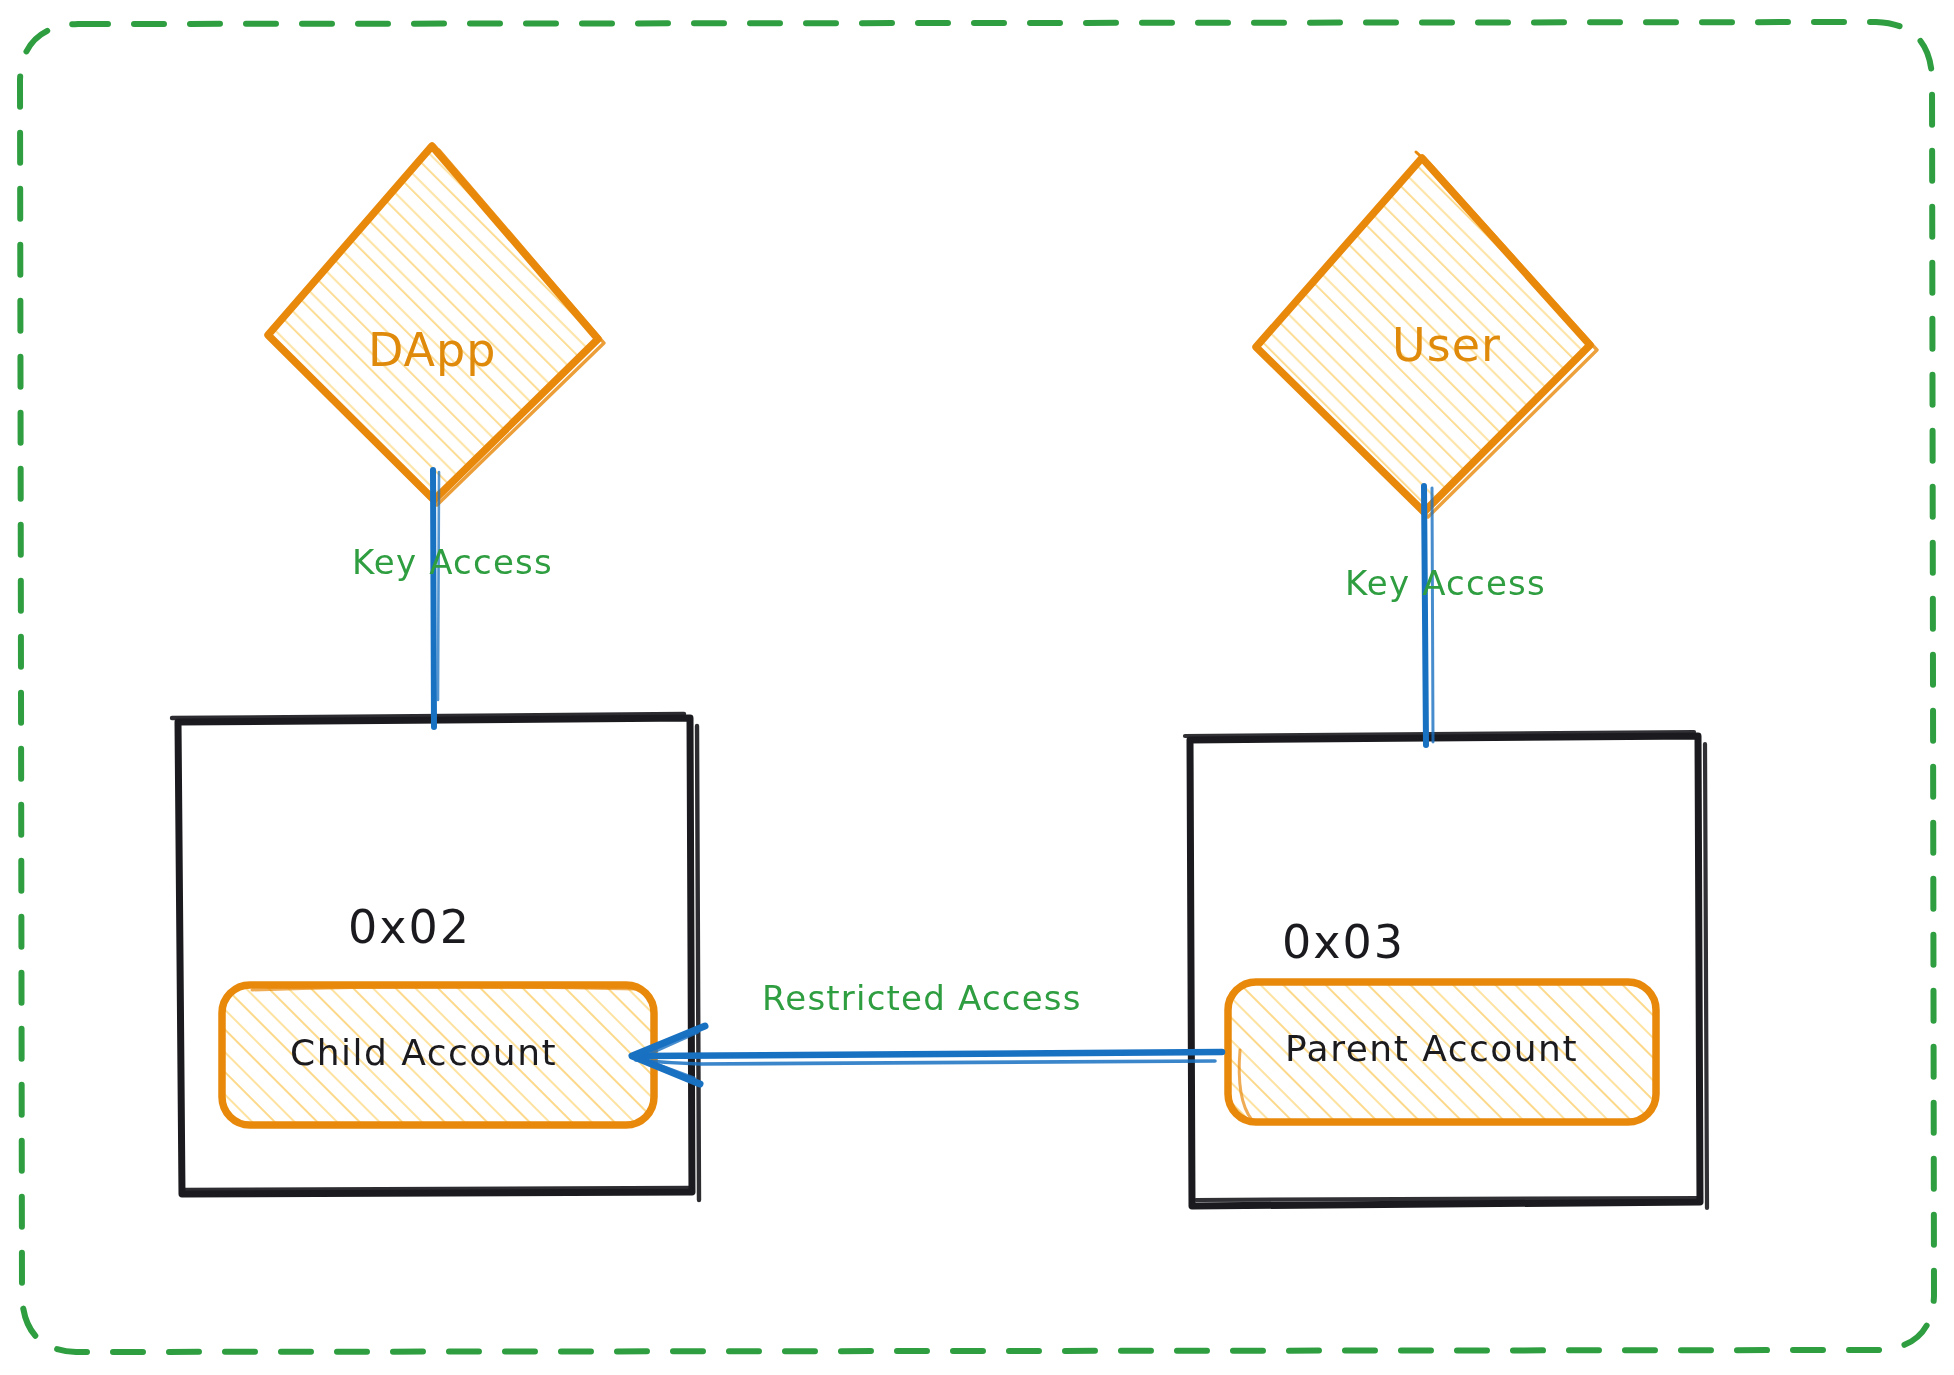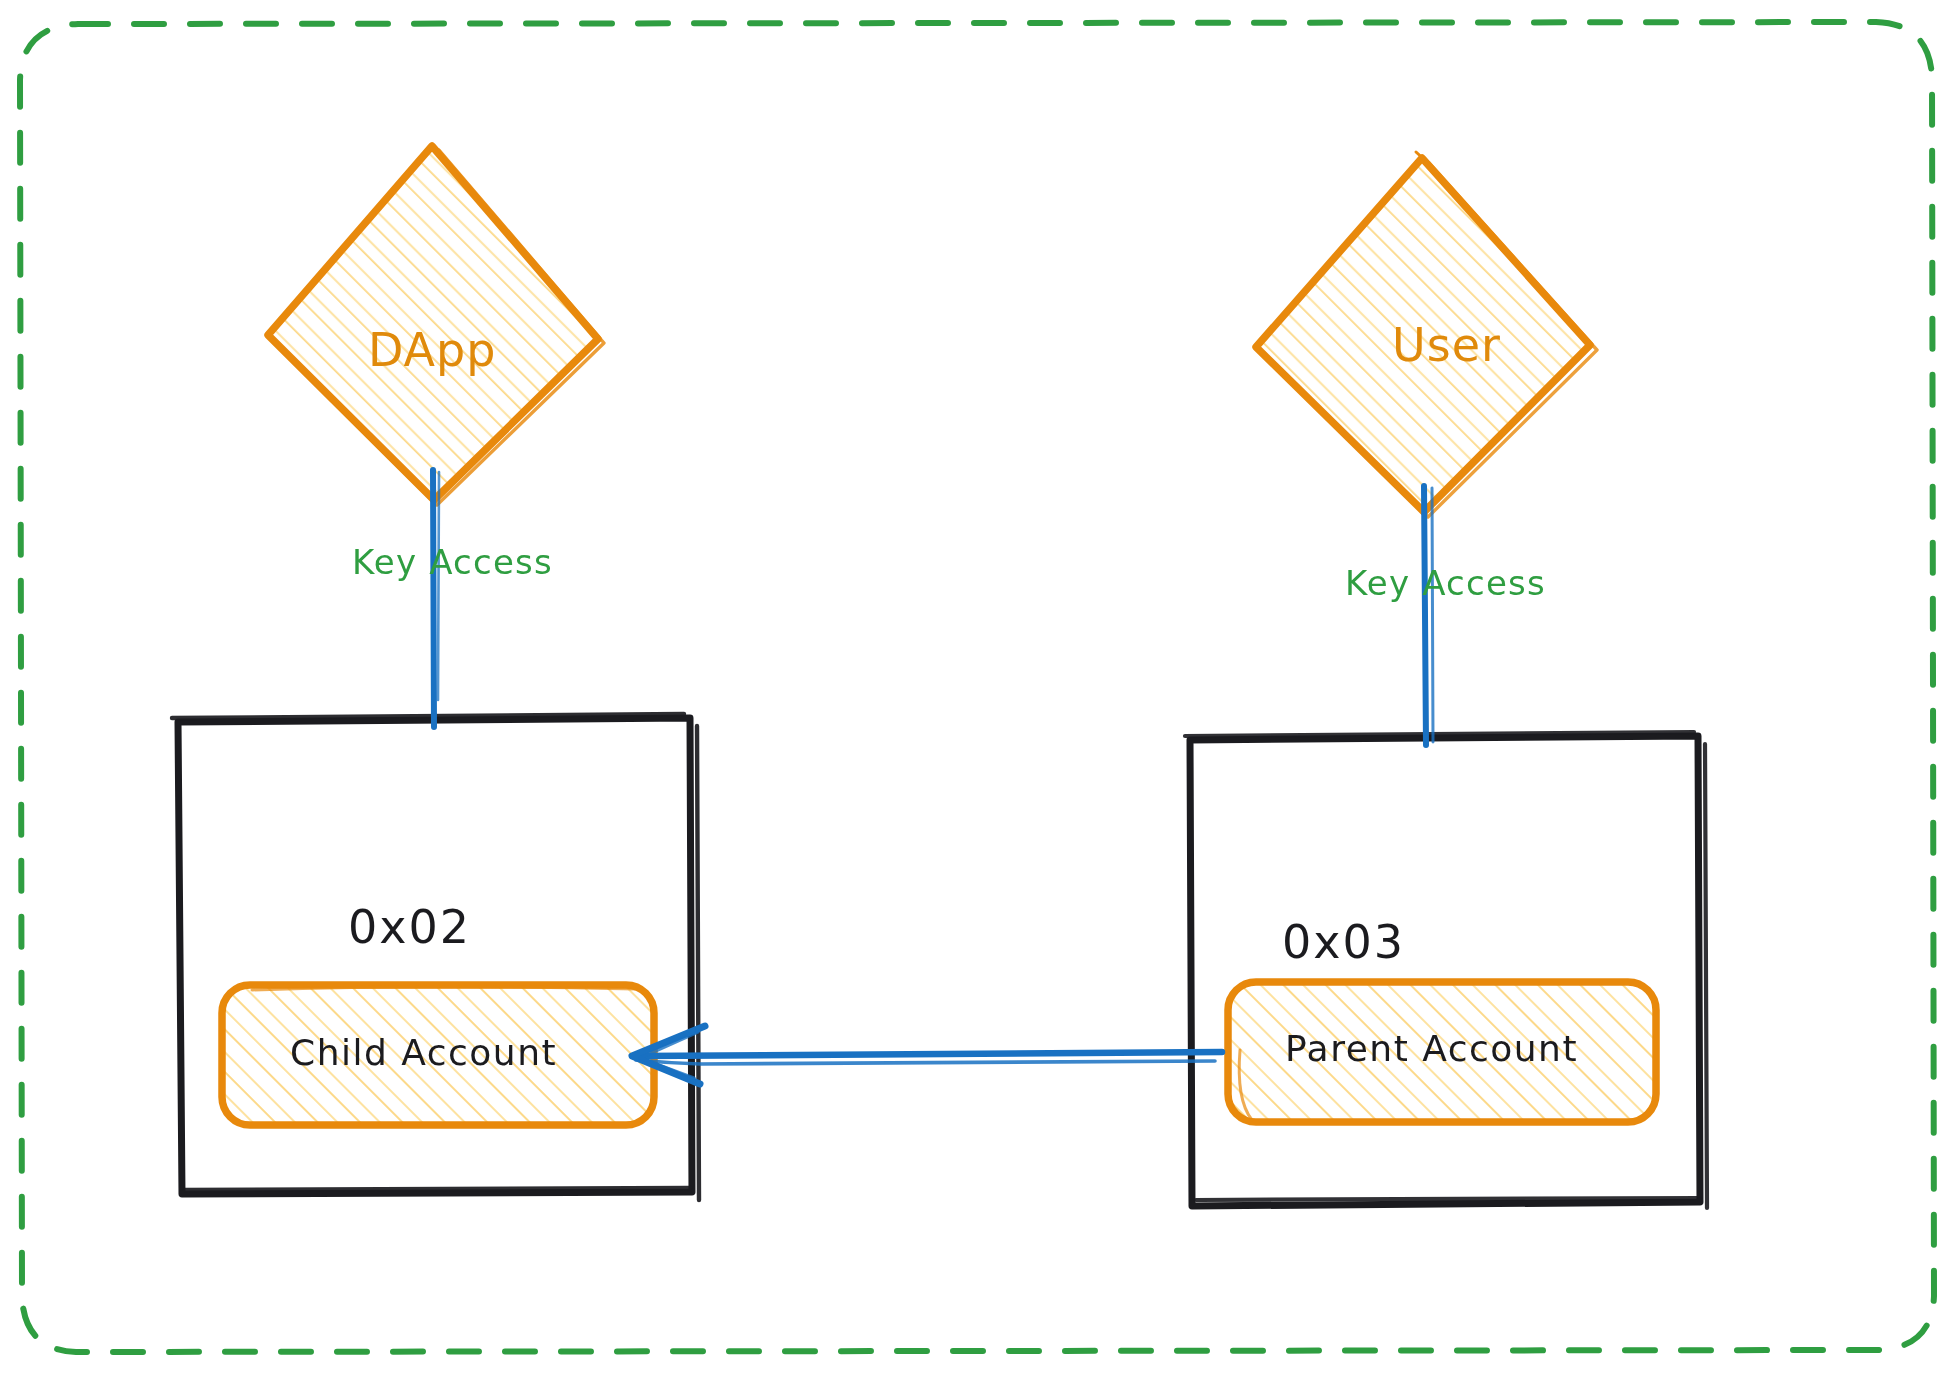--- a/index.html
+++ b/index.html
@@ -157,14 +157,15 @@
   <div class="lbl lbl-addr" style="left:1282px; top:915px;">0x03</div>
 
   <div class="lbl lbl-inner" style="left:290px; top:1032px;">Child Account</div>
 
   <div class="lbl lbl-inner" style="left:1285px; top:1028px;">Parent Account</div>
 
   <div class="lbl lbl-edge" style="left:352px; top:542px;">Key Access</div>
 
   <div class="lbl lbl-edge" style="left:1345px; top:563px;">Key Access</div>
 
+  <div class="lbl lbl-edge" style="left:762px; top:978px;">Restricted Access</div>
 
 </div>
 
 </body></html>

